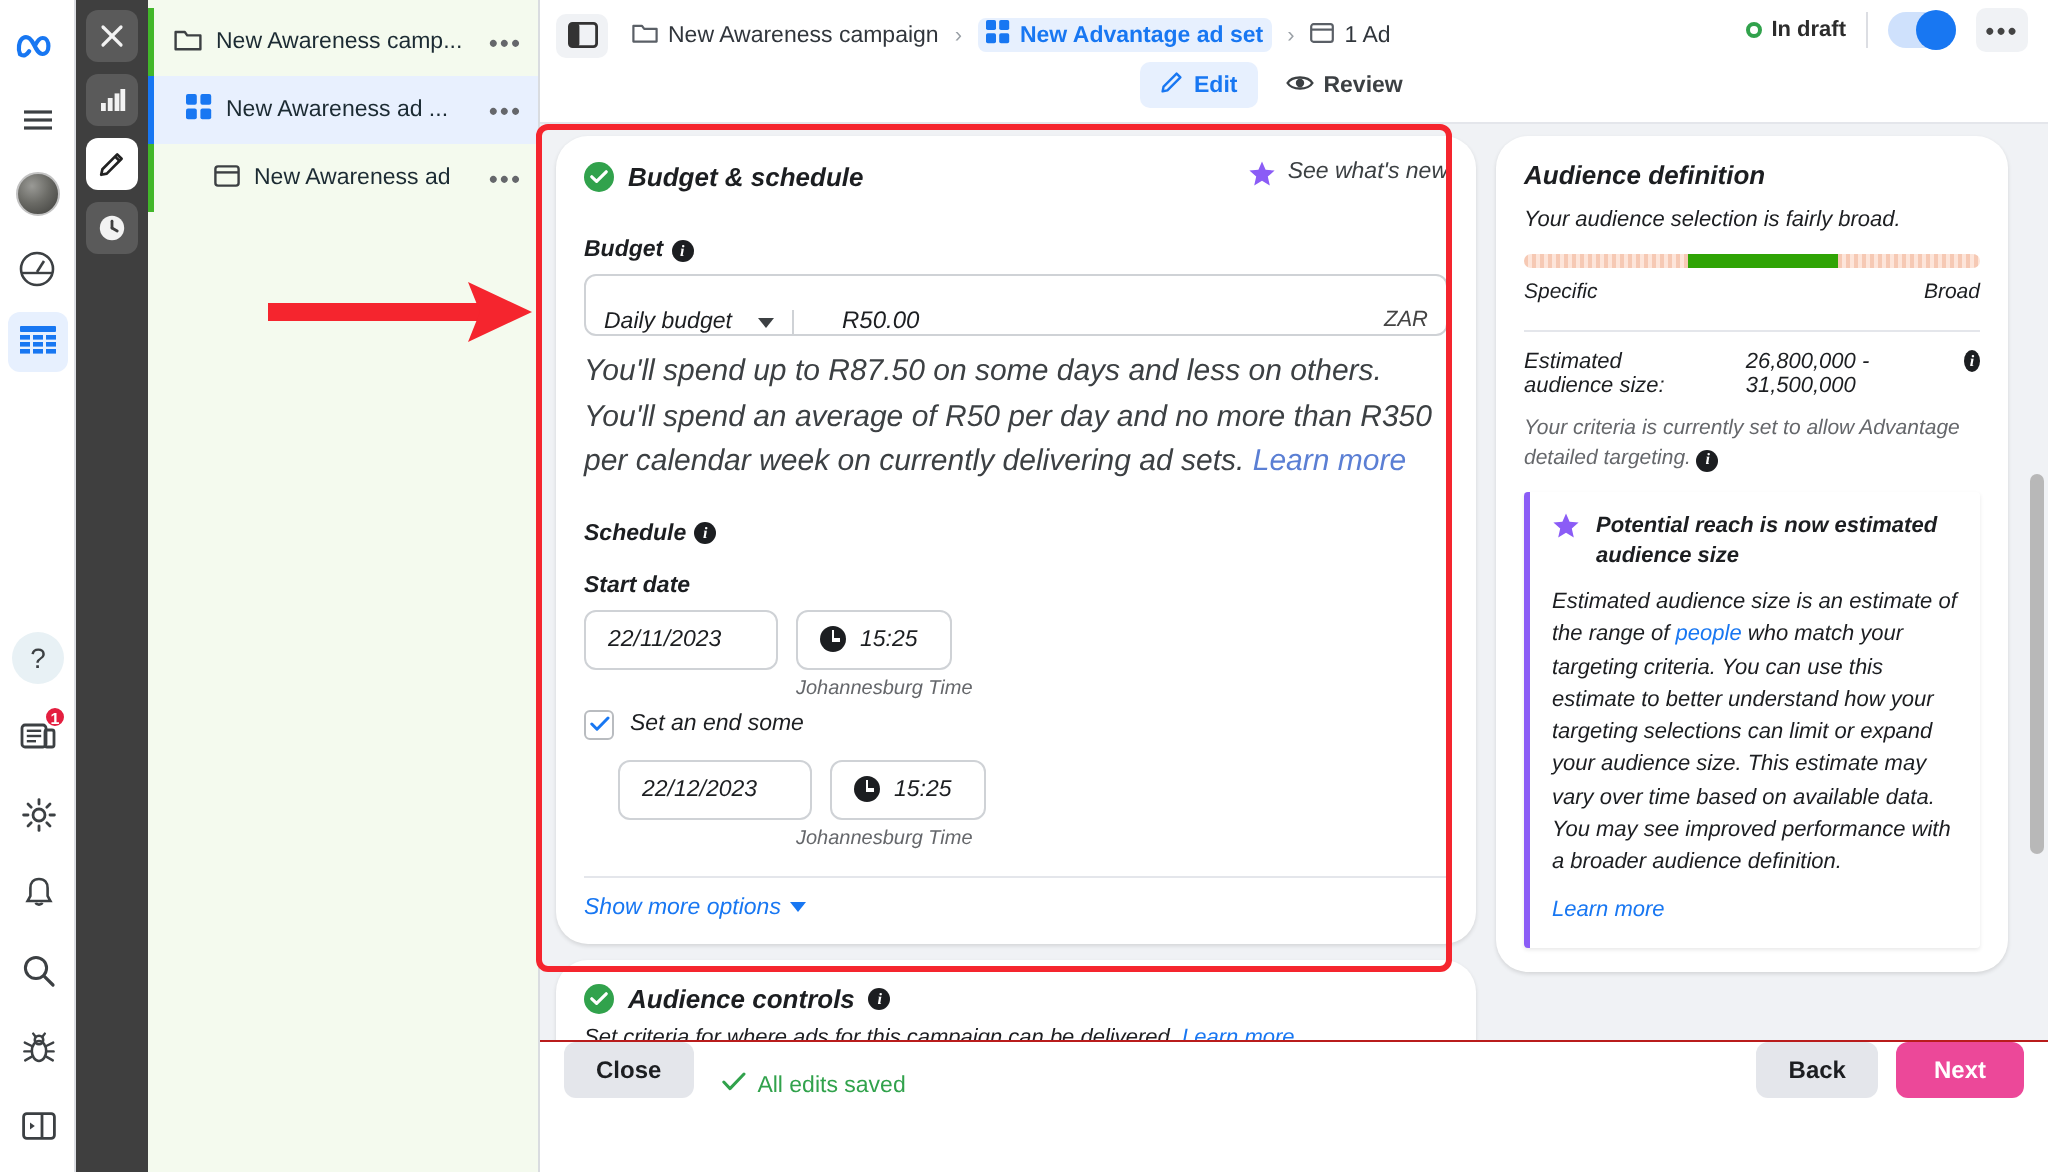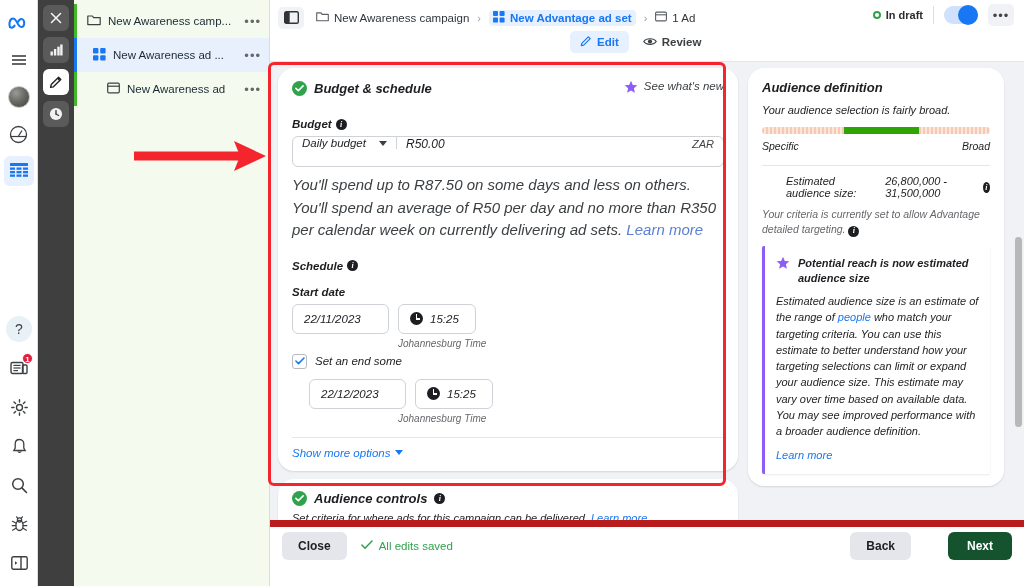--- a/index.html
+++ b/index.html
@@ -109,22 +109,22 @@
   .sec-head { display: flex; align-items: center; justify-content: space-between; }
   .sec-title { display: flex; align-items: center; gap: 7px; font-size: 13px; font-weight: bold; color: #1c1e21; }
   .gcheck { width: 15px; height: 15px; border-radius: 50%; background: #31a24c;
     display: flex; align-items: center; justify-content: center; }
   .whatsnew { display: flex; align-items: flex-start; gap: 6px; font-size: 11.5px; color: #3c4043; }
 
   .flabel { font-size: 11.5px; font-weight: bold; color: #1c1e21; display: flex; align-items: center; gap: 4px; }
   .iinfo { width: 11px; height: 11px; border-radius: 50%; background: #1c1e21; color: #fff;
     font-size: 8px; font-weight: bold; display: inline-flex; align-items: center; justify-content: center;
     font-family: "Liberation Serif", serif; }
-  .inputrow { display: flex; align-items: flex-start; border: 1px solid #cfd2d6; border-radius: 6px;
-    height: 31px; overflow: hidden; background: #fff; }
+  .inputrow { display: flex; align-items: flex-end; border: 1px solid #cfd2d6; border-radius: 6px;
+    height: 31px; overflow: hidden; background: #fff; gap: 15px; }
   .sel-part { display: flex; align-items: center; gap: 8px; padding: 0 9px; font-size: 11.5px;
     color: #1c1e21; border-right: 1px solid #cfd2d6; min-width: 104px; }
   .caret { width: 0; height: 0; border-left: 4px solid transparent; border-right: 4px solid transparent;
     border-top: 5px solid #3c4043; margin-left: auto; }
   .amt-part { flex: 1; display: flex; align-items: center; padding: 0 9px; font-size: 12px; color: #1c1e21; }
   .cur { margin-left: auto; font-size: 11px; color: #444; }
   .helptext { font-size: 15px; color: #3c4043; line-height: 1.5; margin-top: 7px; }
   .lnk { color: #5b7fd4; }
   .lnk-b { color: #1877f2; }
 
@@ -146,36 +146,36 @@
     border-top: 5px solid #1877f2; }
 
   
   .rtitle { font-size: 13px; font-weight: bold; color: #1c1e21; }
   .rsub { font-size: 11px; color: #1c1e21; margin-top: 9px; }
   .gauge { display: flex; margin-top: 11px; height: 7px; border-radius: 4px; overflow: hidden; }
   .g-left { flex: 0 0 36%; background: repeating-linear-gradient(90deg,#f6c9b4 0 2px,#fde5da 2px 4px); }
   .g-mid { flex: 0 0 33%; background: #2fa405; }
   .g-right { flex: 1; background: repeating-linear-gradient(90deg,#f6c9b4 0 2px,#fde5da 2px 4px); }
   .gauge-lbl { display: flex; justify-content: space-between; font-size: 10.5px; color: #1c1e21; margin-top: 6px; }
-  .est { font-size: 11px; color: #1c1e21; display: flex; align-items: center; gap: 21px; margin-left: 24px; }
+  .est { font-size: 11px; color: #1c1e21; display: flex; gap: 21px; }
   .crit { font-size: 10.5px; color: #65676b; line-height: 1.45; margin-top: 8px; }
   .notice { border-left: 3px solid #8b5cf6; background: #fff; border-radius: 2px;
     padding: 10px 11px 11px 11px; margin-top: 9px; box-shadow: 0 1px 2px rgba(0,0,0,.09); }
   .notice-head { display: flex; gap: 8px; align-items: flex-start; }
   .notice-title { font-size: 11px; font-weight: bold; color: #1c1e21; line-height: 1.35; }
   .notice-body { font-size: 11px; color: #1c1e21; line-height: 1.48; margin-top: 7px; }
   .notice-lnk { font-size: 11px; color: #1877f2; margin-top: 9px; display: inline-block; }
 
   
-  .bottombar { height: 44px; flex: 0 0 44px; background: #fff; border-top: 7px solid #b91c1c;
-    display: flex; align-items: center; padding: 0 12px; gap: 14px; position: relative; }
+  .bottombar { height: 44px; flex: 0 0 44px; background: #fff; border-top: 1px solid #b91c1c;
+    display: flex; padding: 0 12px; gap: 14px; position: relative; }
   .btn { border-radius: 6px; font-size: 12px; font-weight: bold; display: flex;
     align-items: center; justify-content: center; }
   .btn-grey { background: #e4e6eb; color: #1c1e21; height: 28px; padding: 0 16px; }
-  .btn-blue { background: #14532d; color: #fff; height: 28px; padding: 0 19px; margin-left: 28px; }
+  .btn-blue { background: #ec4899; color: #fff; height: 28px; padding: 0 19px; }
   .saved { display: flex; align-items: center; gap: 6px; font-size: 11.5px; color: #31a24c; }
   .br { margin-left: auto; display: flex; gap: 9px; }
 
   
   .sbar { position: absolute; right: 2px; top: 0; width: 7px; height: 100%; }
   .sthumb { position: absolute; left: 0; top: 175px; width: 7px; height: 190px;
     background: #b8b8b8; border-radius: 4px; }
   #redrect { position: absolute; left: 268px; top: 62px; width: 458px; height: 424px;
     border: 3.5px solid #f5252e; border-radius: 6px; pointer-events: none; z-index: 40; }
   #redarrow { position: absolute; left: 130px; top: 138px; z-index: 41; pointer-events: none; }

